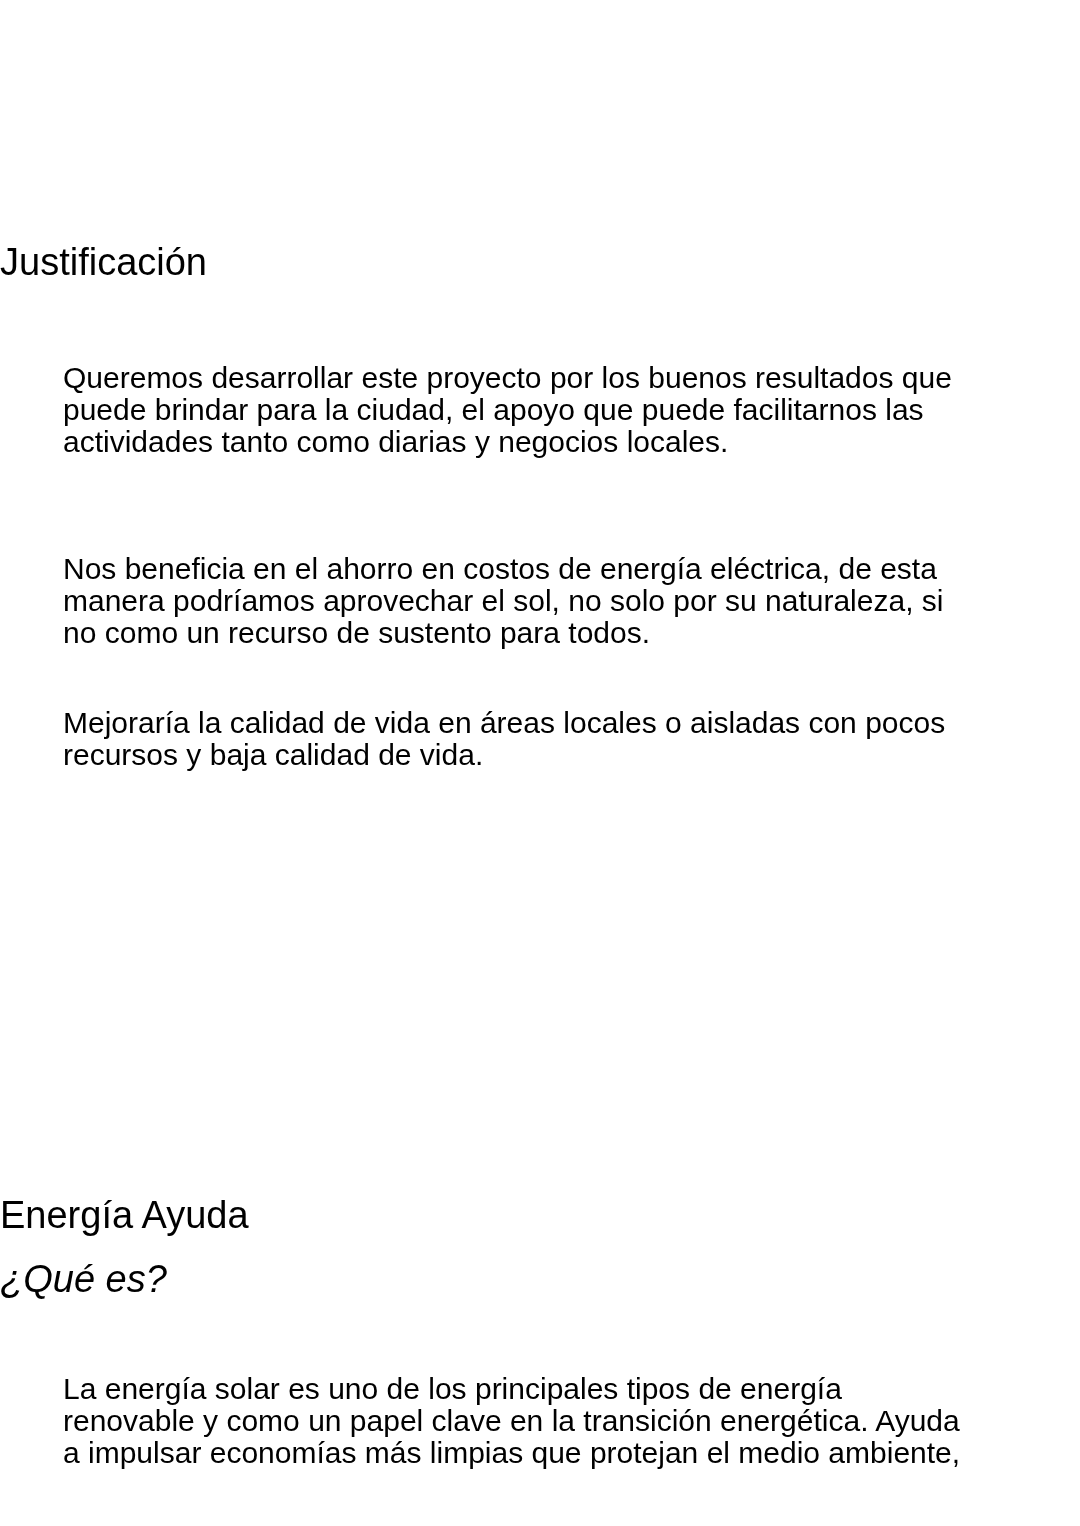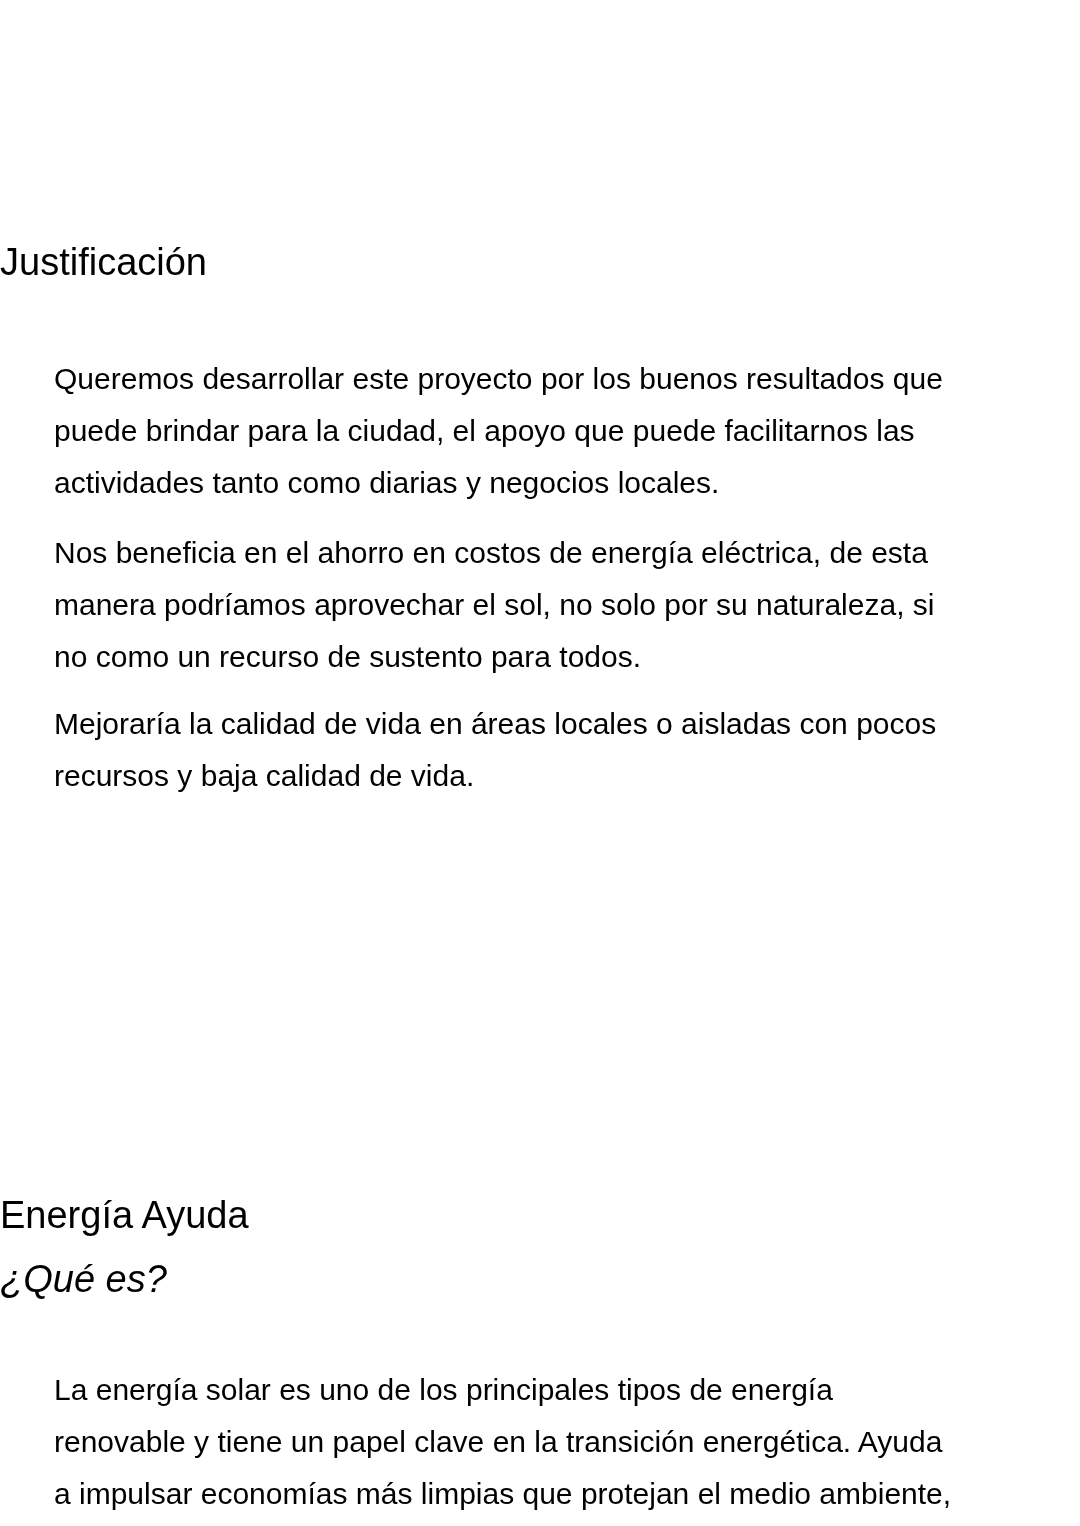--- a/index.html
+++ b/index.html
@@ -23,40 +23,40 @@
       font-size: 38px;
       line-height: 44px;
       margin: 0;
       font-weight: normal;
     }
     .para {
       position: absolute;
       left: 51px;
       width: 1000px;
       font-size: 30px;
-      line-height: 52px;
-      margin: 3px;
+      line-height: 32px;
+      margin: 12px;
       white-space: pre-line;
     }
   </style>
 </head>
 <body>
 
 <h1 class="heading" style="top:240px;">Justificación</h1>
 
 <p class="para" style="top:350px;">Queremos desarrollar este proyecto por los buenos resultados que
 puede brindar para la ciudad, el apoyo que puede facilitarnos las
 actividades tanto como diarias y negocios locales.</p>
 
-<p class="para" style="top:524px;">Nos beneficia en el ahorro en costos de energía eléctrica, de esta
+<p class="para" style="top:541px;">Nos beneficia en el ahorro en costos de energía eléctrica, de esta
 manera podríamos aprovechar el sol, no solo por su naturaleza, si
 no como un recurso de sustento para todos.</p>
 
 <p class="para" style="top:695px;">Mejoraría la calidad de vida en áreas locales o aisladas con pocos
 recursos y baja calidad de vida.</p>
 
 <h1 class="heading" style="top:1193px;">Energía Ayuda</h1>
 
 <h2 class="heading" style="top:1257px;font-style:italic;">¿Qué es?</h2>
 
 <p class="para" style="top:1361px;">La energía solar es uno de los principales tipos de energía
-renovable y tiene un papel clave en la transición energética. Ayuda
+renovable y como un papel clave en la transición energética. Ayuda
 a impulsar economías más limpias que protejan el medio ambiente,</p>
 
 </body></html>

